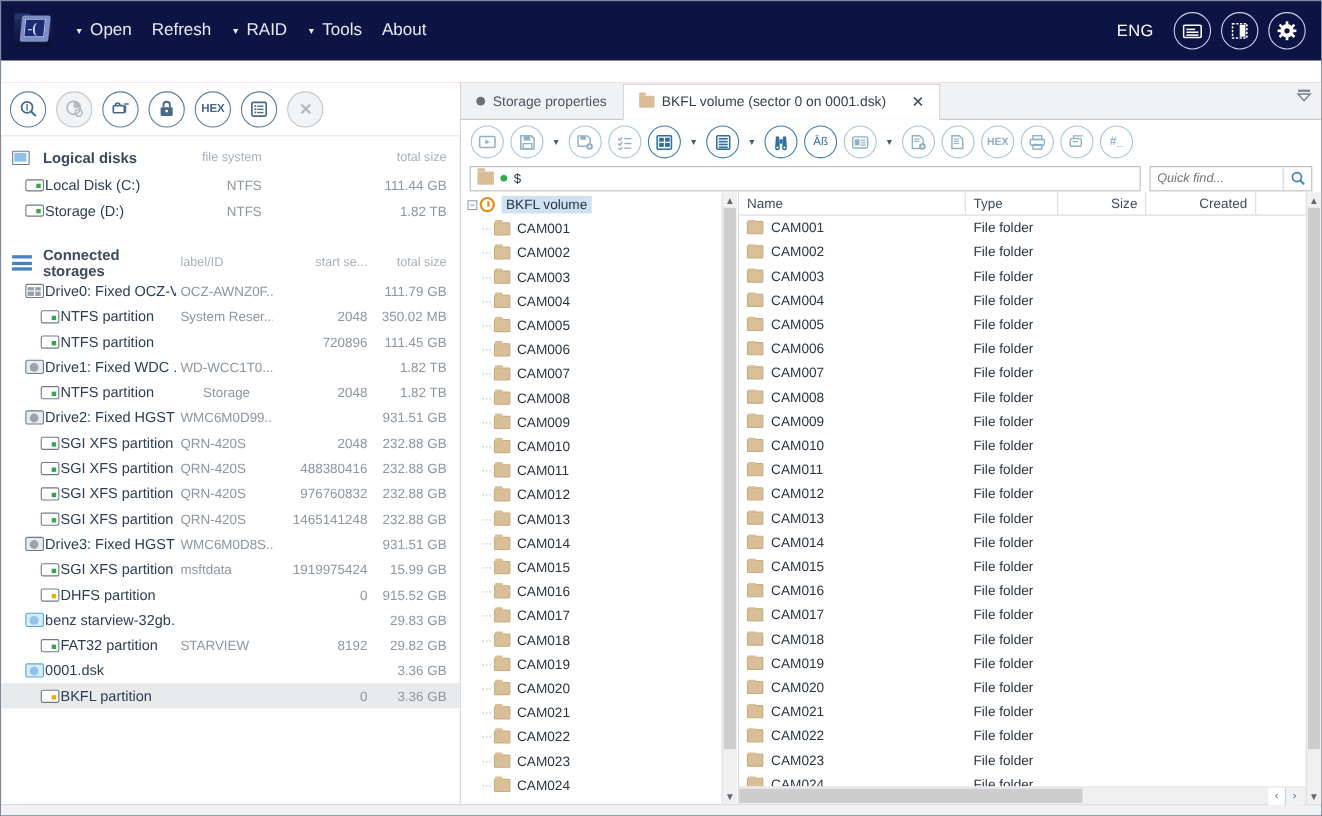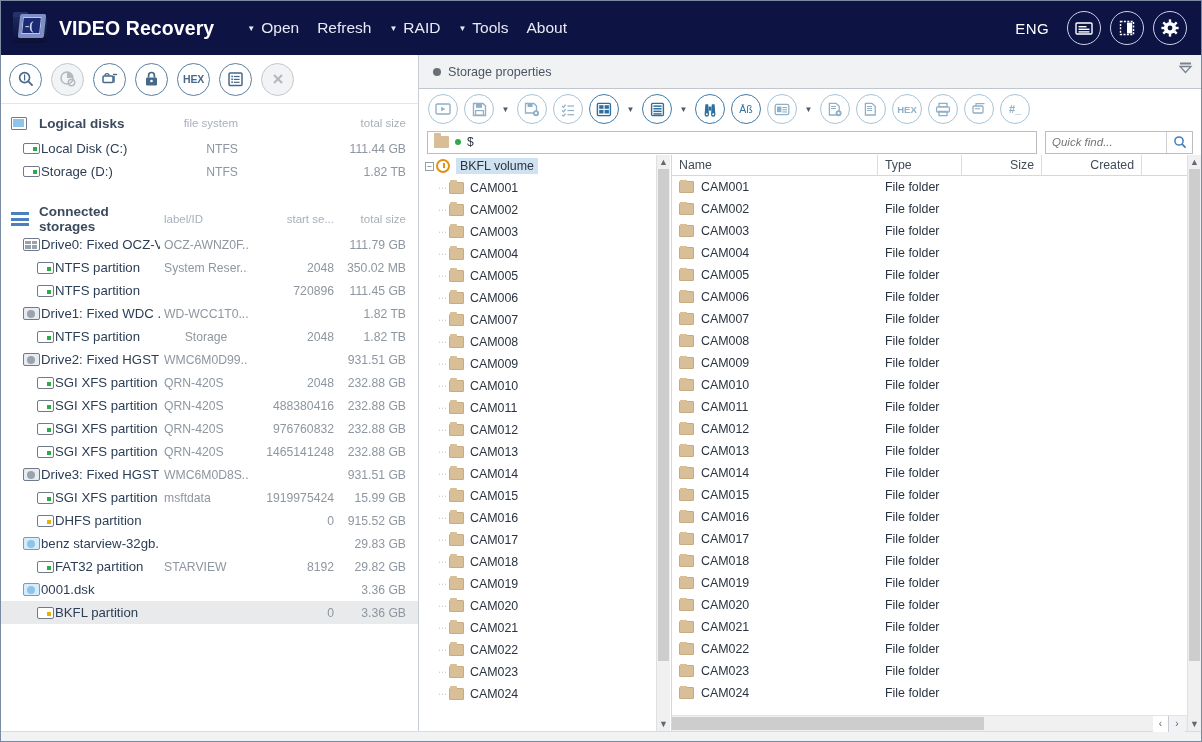--- a/index.html
+++ b/index.html
@@ -107,20 +107,21 @@
     background: transparent;
   }
   .hbtn svg { display:block; }
 
   
   .body {
     flex: 1 1 auto;
     display: flex;
     min-height: 0;
     background: #ef4444;
+    margin-top: 20px;
   }
 
   
   .left {
     width: 418px;
     flex: 0 0 418px;
     background: #ffffff;
     border-right: 1px solid #c8ccd4;
     display: flex; flex-direction: column;
     min-height: 0;
@@ -455,21 +456,20 @@
 <div id="app">
 
   <div class="header">
     <div class="brand-logo">
       <div class="folder-tab"></div>
       <div class="folder-back"></div>
       <div class="film"></div>
       <div class="film-inner"></div>
       <div class="film-glyph">-(</div>
     </div>
-    <div class="brand-title">VIDEO Recovery</div>
 
     <div class="menu">
       <div class="menu-item">
         <span class="caret">▼</span>
         <span>Open</span>
       </div>
       <div class="menu-item">
         <span>Refresh</span>
       </div>
       <div class="menu-item">
@@ -797,20 +797,25 @@
       </div>
     </div>
 
     <div class="right">
 
       <div class="tabbar">
         <div class="tab inactive">
           <span class="dot"></span>
           <span>Storage properties</span>
         </div>
+        <div class="tab active">
+          <span class="folder-ic"></span>
+          <span>BKFL volume (sector 0 on 0001.dsk)</span>
+          <span class="tclose">✕</span>
+        </div>
         <div class="tabbar-right">
           <svg width="15" height="13" viewBox="0 0 15 13">
             <rect x="2" y="1.5" width="11" height="2" fill="#7a838d"></rect>
             <path d="M2 5.5 L13 5.5 L7.5 11.5 Z" fill="none" stroke="#7a838d" stroke-width="1.3"></path>
           </svg>
         </div>
       </div>
 
       <div class="rtoolbar">
         <div class="tb soft">

